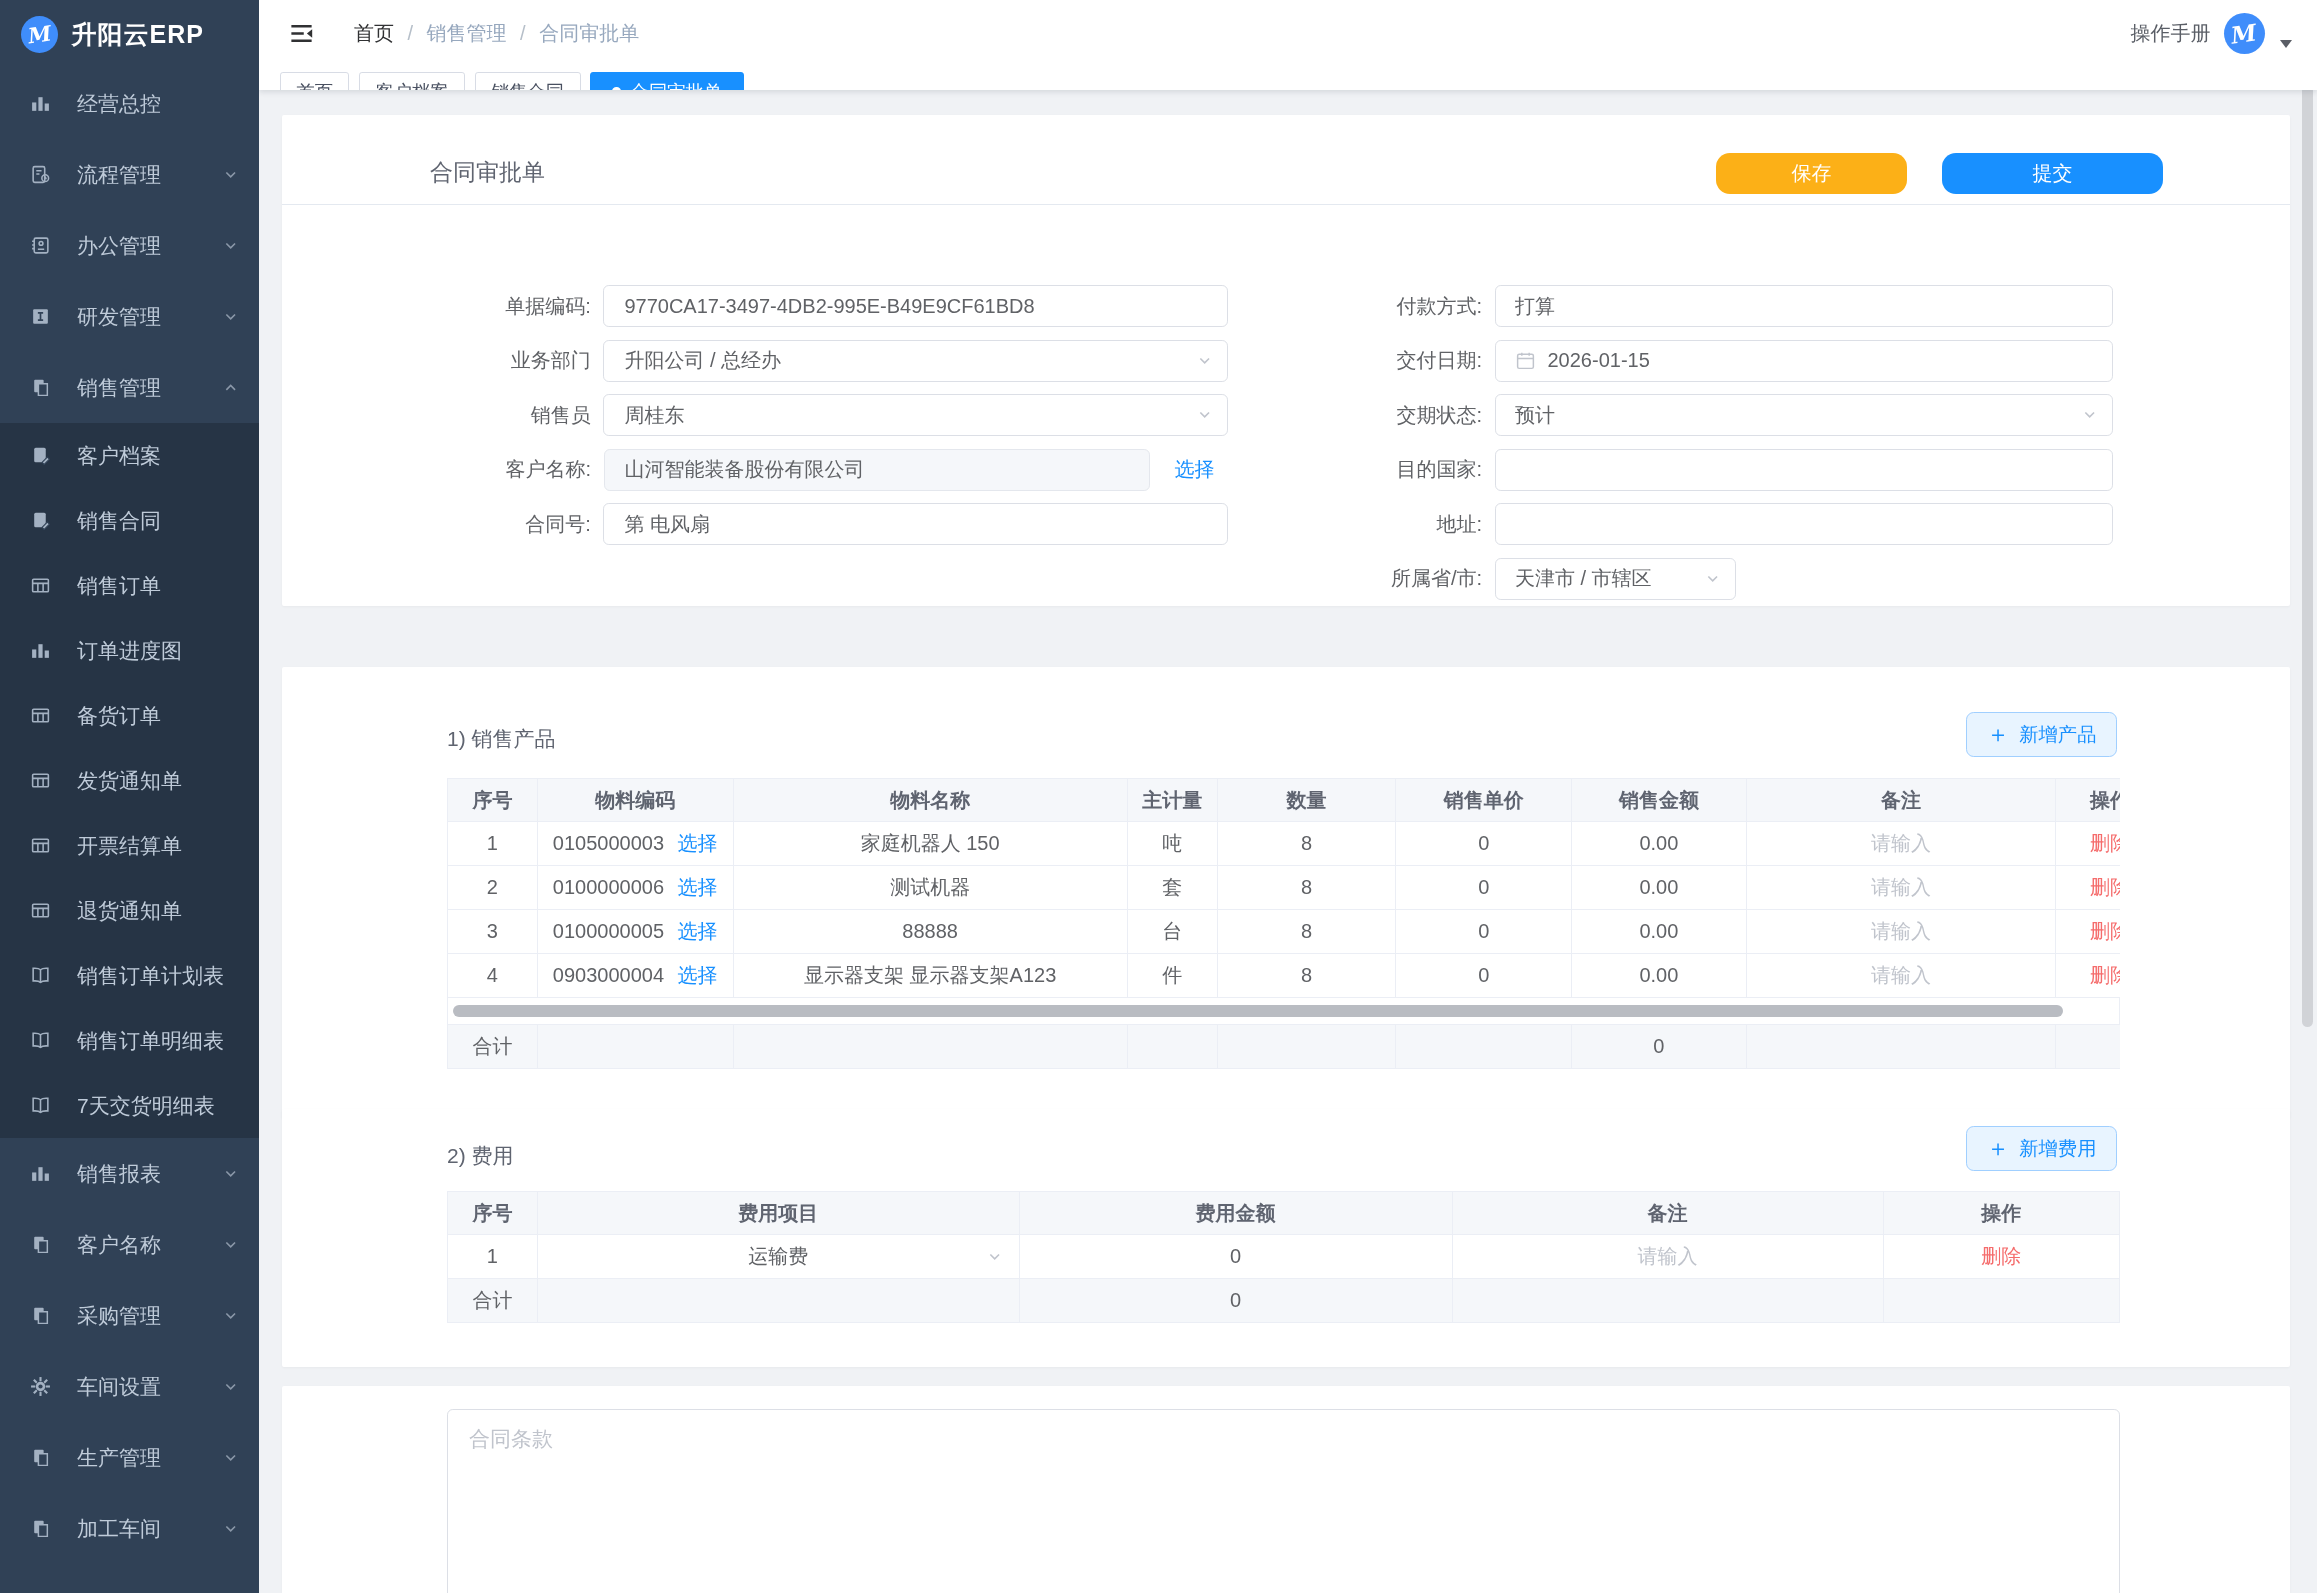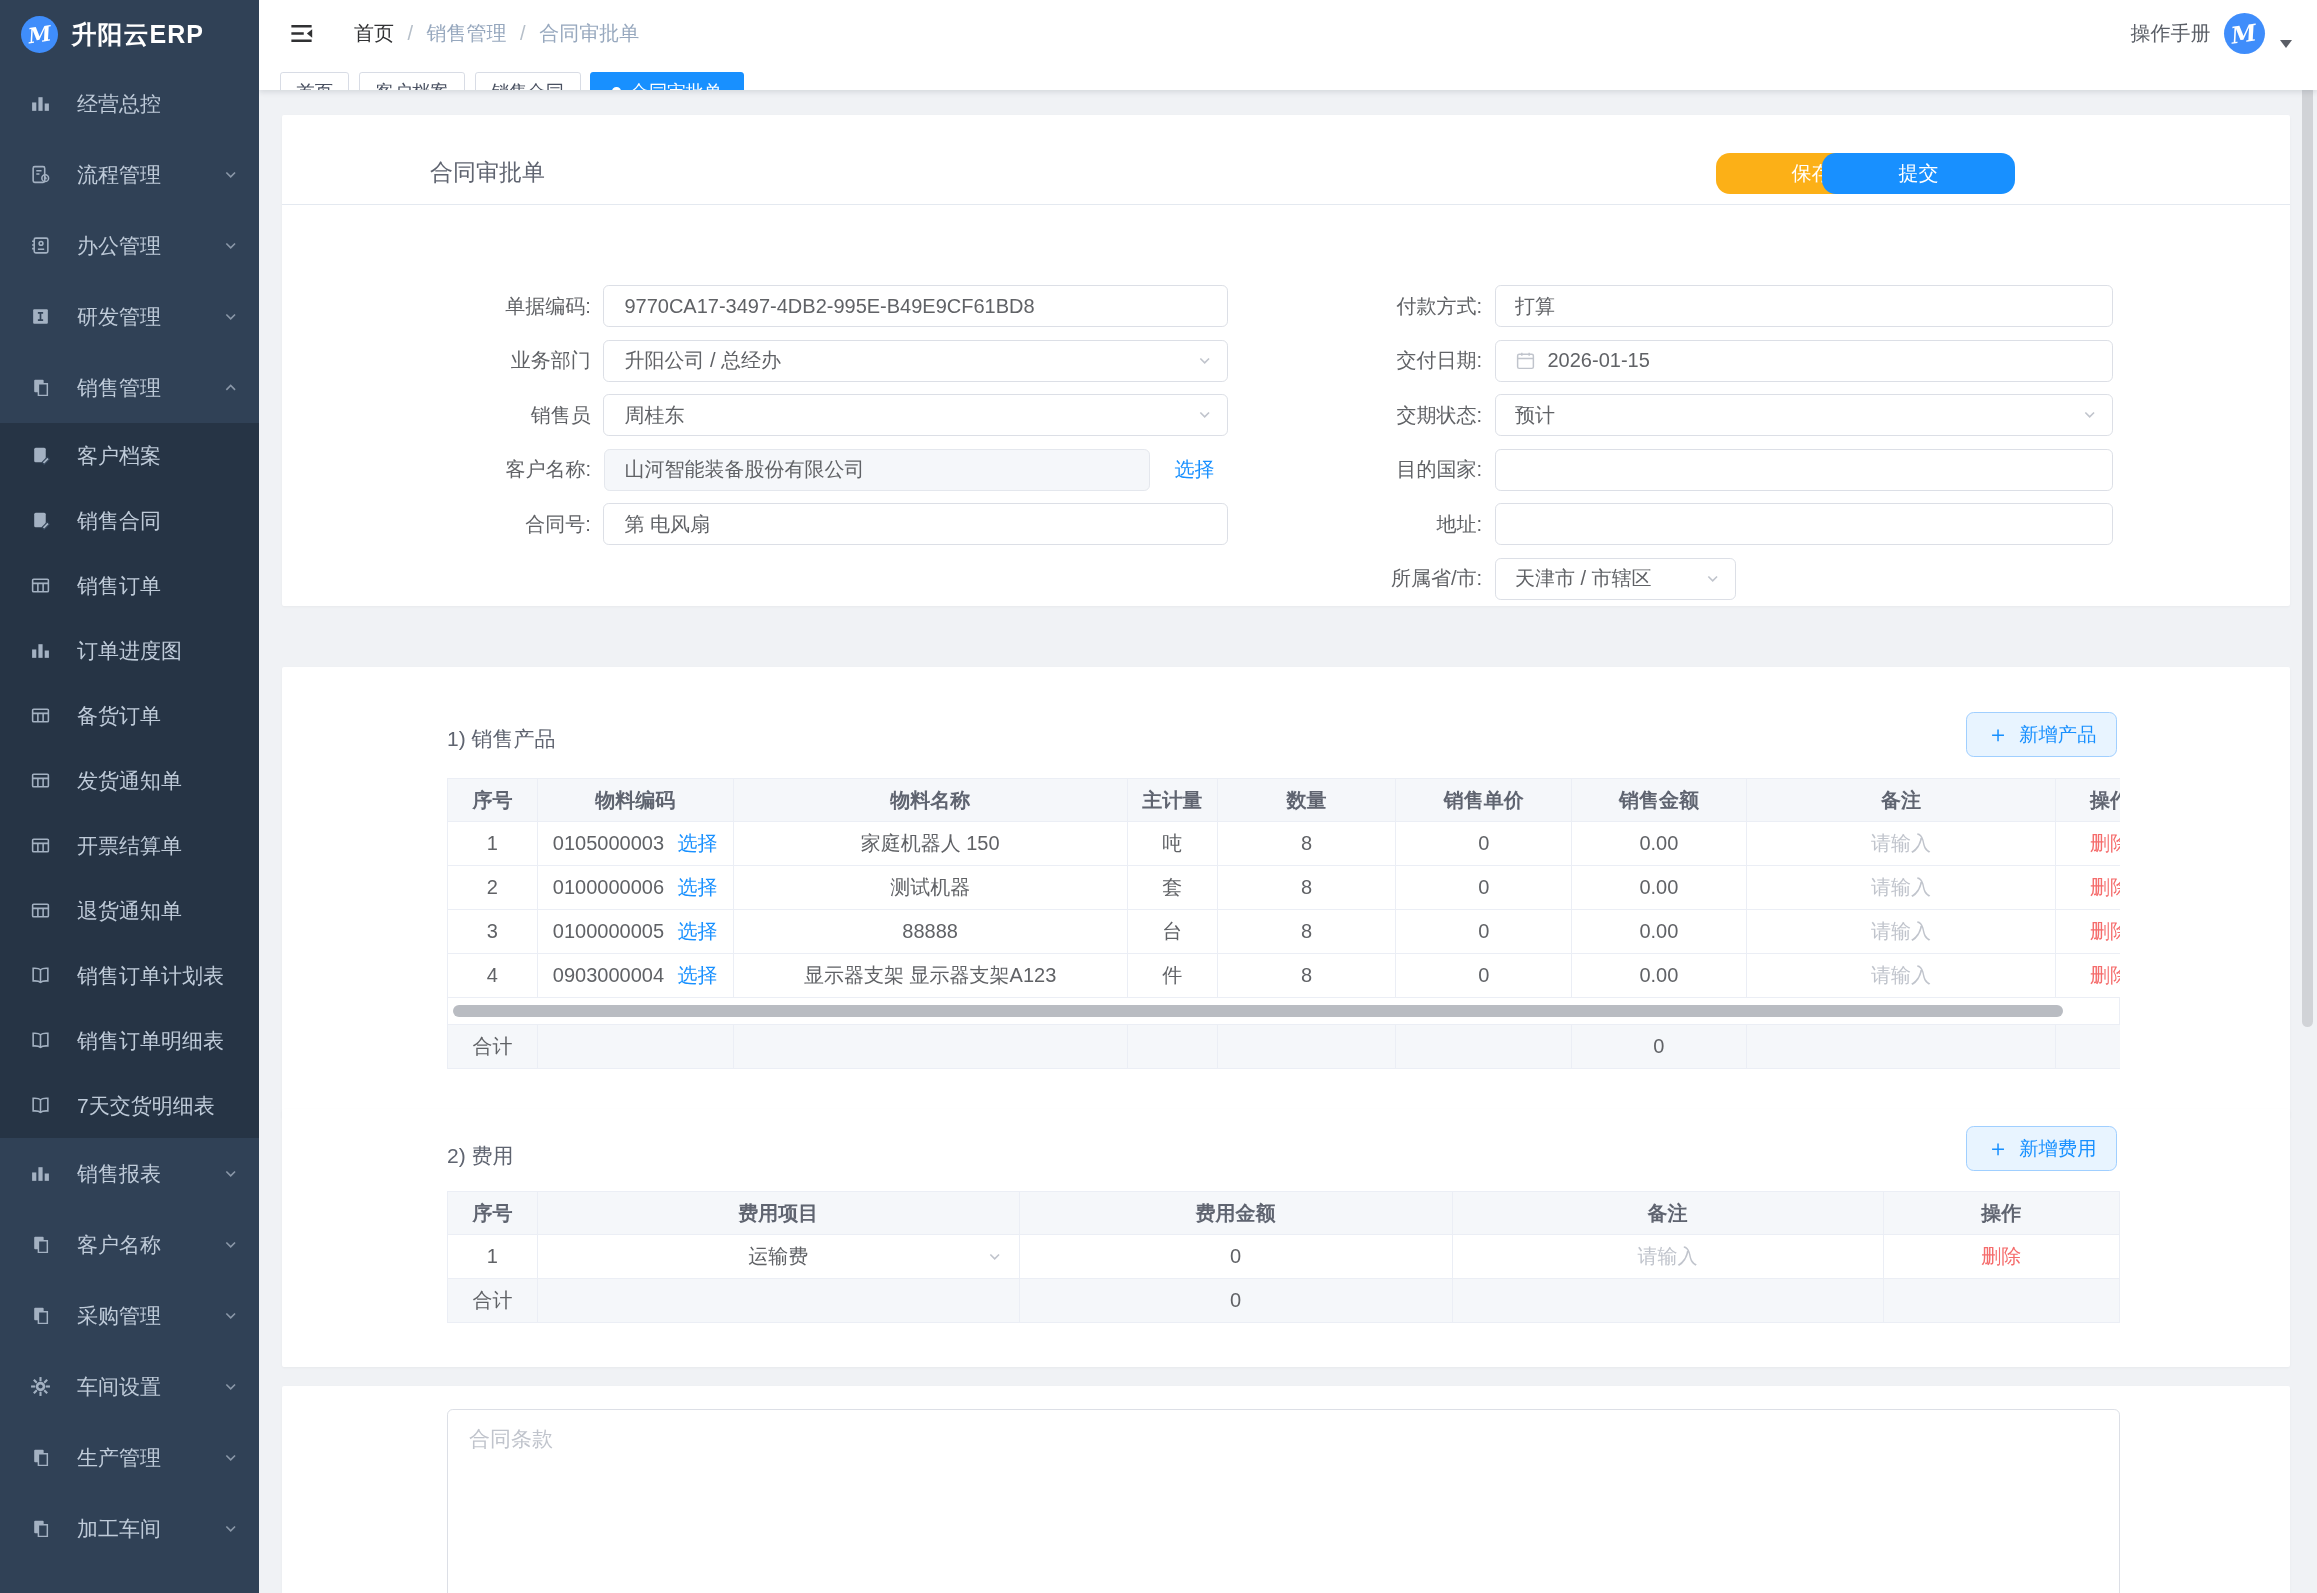--- a/index.html
+++ b/index.html
@@ -50,21 +50,21 @@
   
   .card{position:absolute;left:23px;width:2008px;background:#fff;border-radius:1.9px;box-shadow:0 1px 2.9px rgba(0,0,0,.04);}
   .card1{top:115px;height:491px;}
   .card2{top:667px;height:452px;}
   .card3{top:1109px;height:258px;}
   .card4{top:1386px;height:290px;}
 
   .form-title{position:absolute;left:148px;top:42px;font-size:23px;color:#5f6470;}
   .btn{position:absolute;top:38px;height:41px;border-radius:14px;color:#fff;font-size:20px;display:flex;align-items:center;justify-content:center;cursor:pointer;border:none;}
   .btn-save{left:1434px;width:191px;background:var(--c-save);}
-  .btn-submit{left:1540px;width:193px;background:var(--c-accent);}
+  .btn-submit{left:1660px;width:221px;background:var(--c-accent);}
   .divider{position:absolute;left:0;right:0;top:89px;height:1px;background:#e4e9f0;}
 
   .fcol{position:absolute;top:140px;margin-top:30px;}
   .fcol-left{left:0;width:946px;}
   .fcol-right{left:978px;width:853px;}
   .frow{display:flex;align-items:center;height:42px;margin-bottom:12.6px;}
   .flabel{font-size:20px;color:var(--c-text);text-align:right;margin-right:12.6px;white-space:nowrap;}
   .fcol-left .flabel{width:309px;}
   .fcol-right .flabel{width:222px;}
   .fctrl{position:relative;height:42px;border:1px solid var(--c-border);border-radius:5.8px;background:#fff;display:flex;align-items:center;padding:0 39px 0 19.3px;font-size:20px;color:var(--c-text);}

